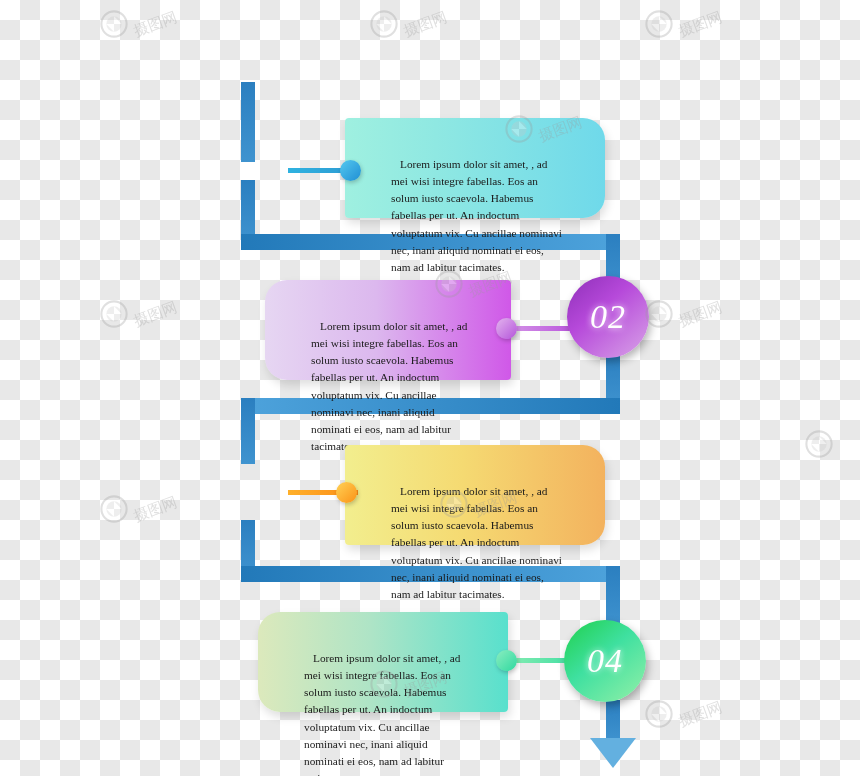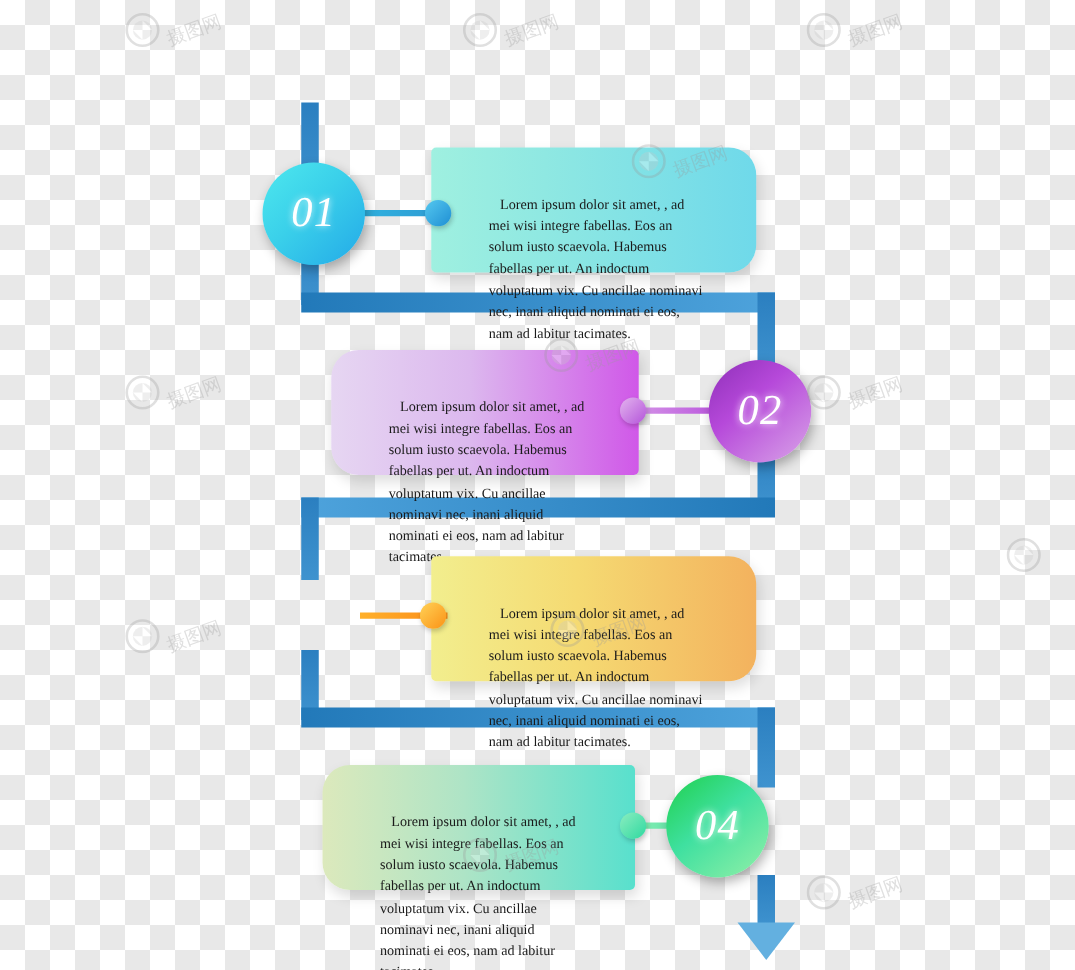--- a/index.html
+++ b/index.html
@@ -168,45 +168,42 @@
 
   <div class="track v" style="left:241px; top:520px; height:56px;"></div>
   <div class="track h" style="left:241px; top:566px; width:379px;"></div>
   <div class="track v" style="left:606px; top:566px; height:64px;"></div>
 
   <div class="track v" style="left:606px; top:700px; height:42px;"></div>
   <div class="arrow-head" style="left:590px; top:738px;"></div>
 
   <div class="stem s1" style="left:288px; top:168px; width:70px;"></div>
   <div class="dot d1" style="left:340px; top:160px;"></div>
-  <div class="node n1" style="left:210px; top:130px;">
-    <span class="num">01</span>
-  </div>
   <div class="panel p1 right-round" style="left:345px; top:118px; width:260px; height:100px;">
     <p>Lorem ipsum dolor sit amet, , ad mei wisi integre fabellas. Eos an solum iusto scaevola. Habemus fabellas per ut. An indoctum voluptatum vix. Cu ancillae nominavi nec, inani aliquid nominati ei eos, nam ad labitur tacimates.</p>
   </div>
 
   <div class="stem s2" style="left:500px; top:326px; width:72px;"></div>
   <div class="dot d2" style="left:496px; top:318px;"></div>
-  <div class="node n2" style="left:567px; top:288px;">
+  <div class="node n2" style="left:567px; top:276px;">
     <span class="num">02</span>
   </div>
   <div class="panel p2 left-round" style="left:265px; top:280px; width:246px; height:100px;">
     <p>Lorem ipsum dolor sit amet, , ad mei wisi integre fabellas. Eos an solum iusto scaevola. Habemus fabellas per ut. An indoctum voluptatum vix. Cu ancillae nominavi nec, inani aliquid nominati ei eos, nam ad labitur tacimates.</p>
   </div>
 
   <div class="stem s3" style="left:288px; top:490px; width:70px;"></div>
   <div class="dot d3" style="left:336px; top:482px;"></div>
   <div class="panel p3 right-round" style="left:345px; top:445px; width:260px; height:100px;">
     <p>Lorem ipsum dolor sit amet, , ad mei wisi integre fabellas. Eos an solum iusto scaevola. Habemus fabellas per ut. An indoctum voluptatum vix. Cu ancillae nominavi nec, inani aliquid nominati ei eos, nam ad labitur tacimates.</p>
   </div>
 
   <div class="stem s4" style="left:500px; top:658px; width:72px;"></div>
   <div class="dot d4" style="left:496px; top:650px;"></div>
-  <div class="node n4" style="left:533px; top:620px;">
+  <div class="node n4" style="left:564px; top:620px;">
     <span class="num">04</span>
   </div>
   <div class="panel p4 left-round" style="left:258px; top:612px; width:250px; height:100px;">
     <p>Lorem ipsum dolor sit amet, , ad mei wisi integre fabellas. Eos an solum iusto scaevola. Habemus fabellas per ut. An indoctum voluptatum vix. Cu ancillae nominavi nec, inani aliquid nominati ei eos, nam ad labitur tacimates.</p>
   </div>
 
   <div class="wm" style="left:100px; top:10px;">
     <svg class="wm-mark" width="28" height="28" viewBox="0 0 40 40">
       <circle cx="20" cy="20" r="18" fill="none" stroke="#9a9a9a" stroke-width="3"></circle>
       <circle cx="20" cy="20" r="11" fill="#c9c9c9"></circle>

